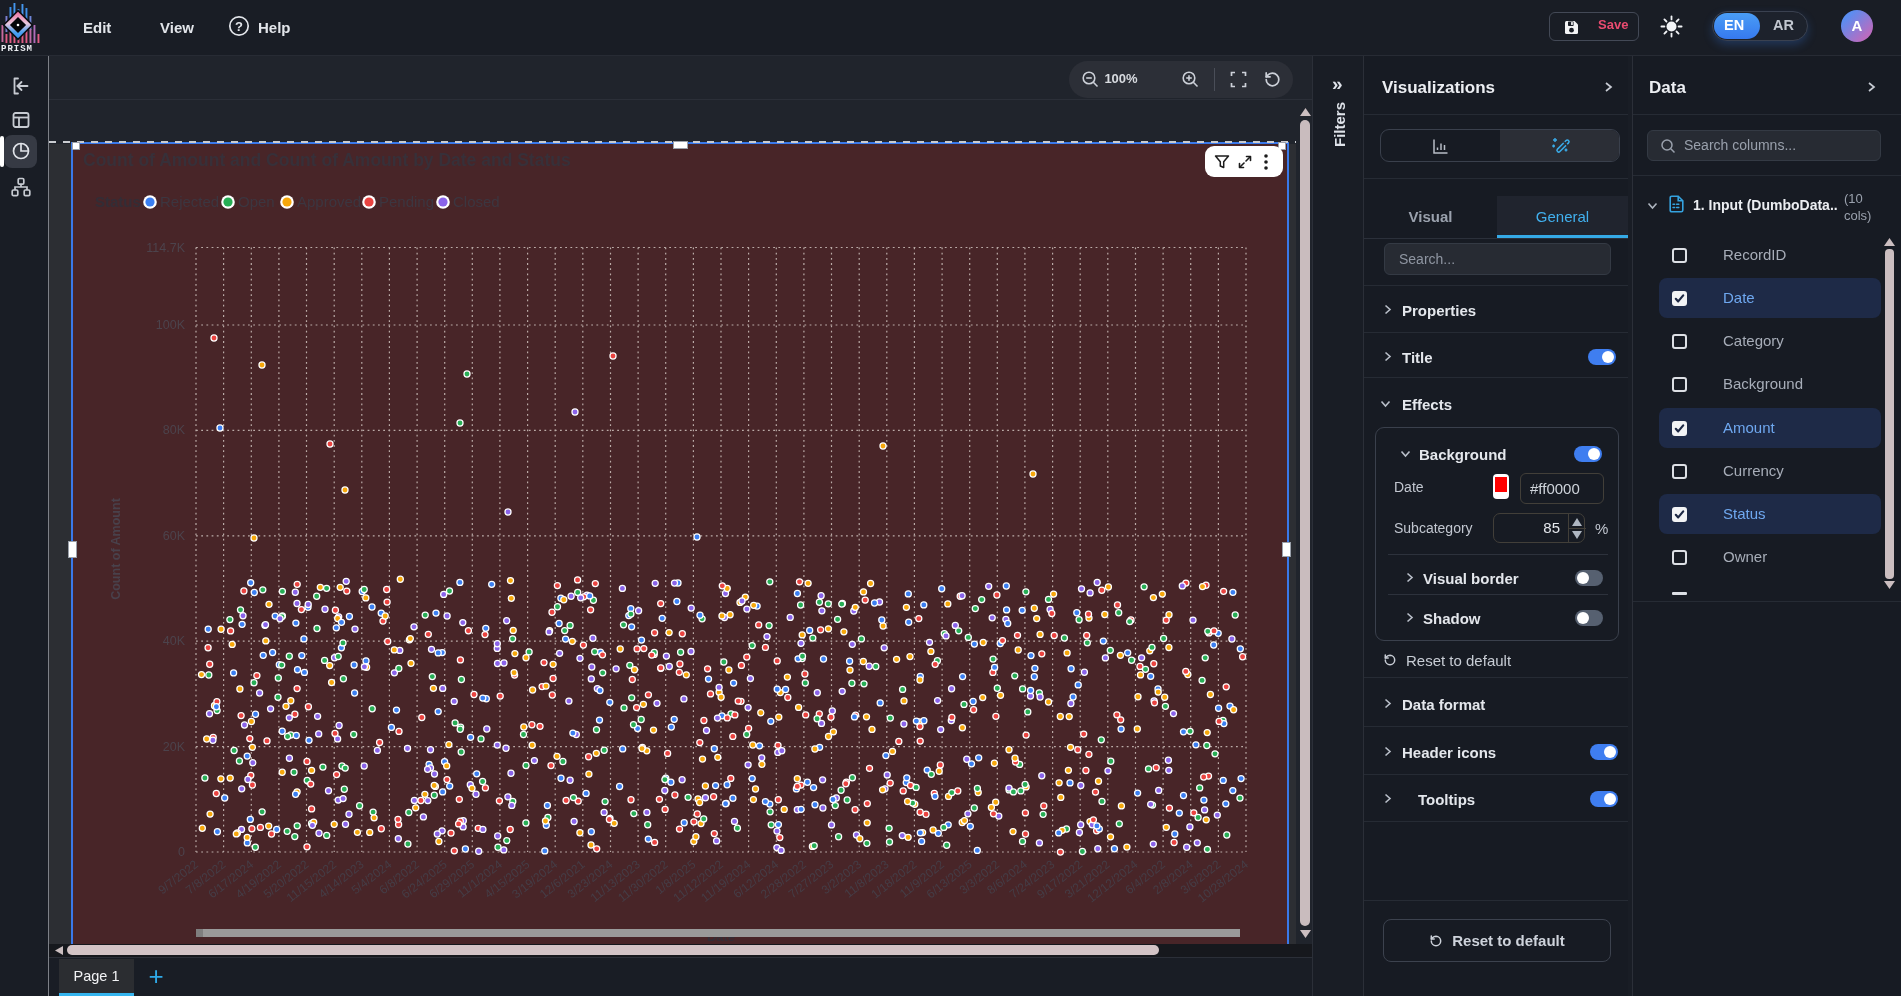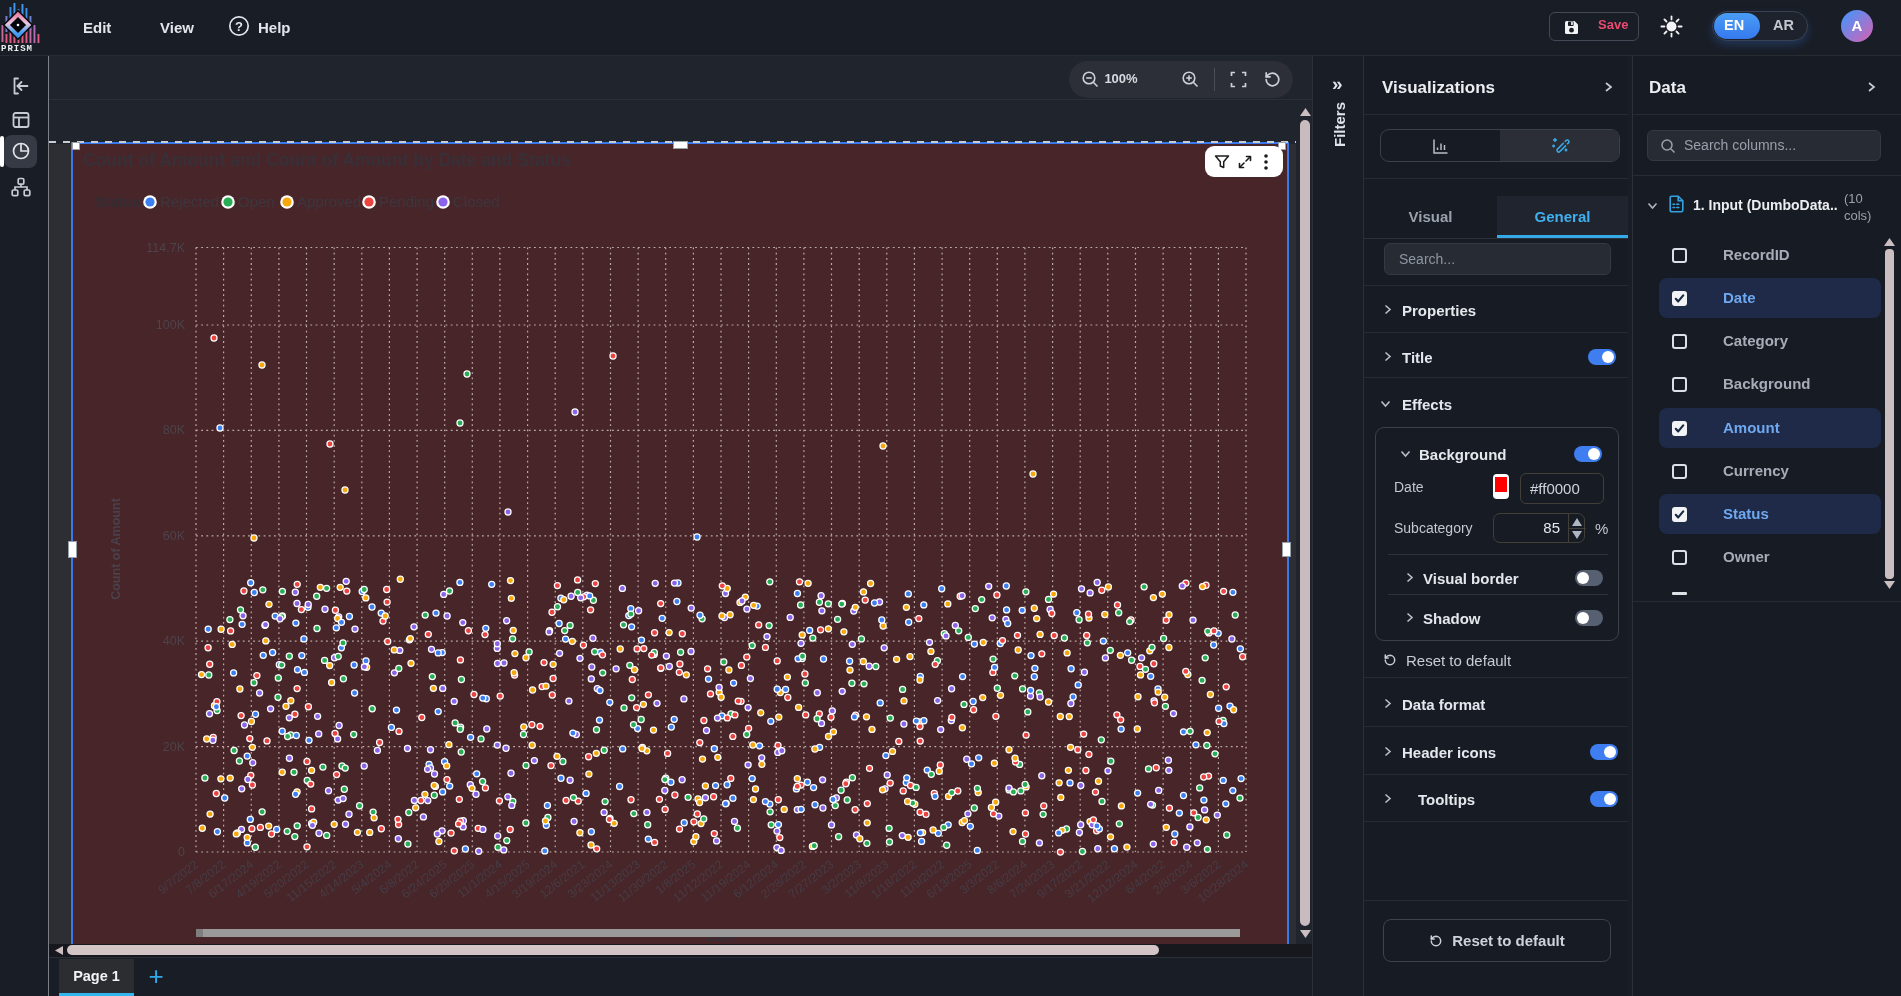--- a/index.html
+++ b/index.html
@@ -26,21 +26,21 @@
 .div{position:absolute;height:1px;background:#262b34}
 .seclbl{position:absolute;font-size:15px;font-weight:700;color:#e4e7ec}
 .smlbl{position:absolute;font-size:14px;color:#c2c7d0}
 .tg{position:absolute;width:28px;height:16px;border-radius:8px;background:#566070}
 .tg.on{background:#3f7ef0}
 .tg i{position:absolute;top:2px;left:2px;width:12px;height:12px;border-radius:50%;background:#fff}
 .tg.on i{left:14px}
 .chev{position:absolute}
 .ckb{position:absolute;width:15px;height:15px;border:2px solid #dde0e5;border-radius:3px}
 .ckb.on{background:#f2f3f5;border-color:#f2f3f5}
-.rowlbl{position:absolute;font-size:15px;font-weight:700;color:#a7adb8}
+.rowlbl{position:absolute;font-size:15px;font-weight:400;color:#a7adb8}
 .hirow{position:absolute;left:26px;width:222px;height:40px;background:#1e2a47;border-radius:8px}
 .hilbl{color:#6fa8f0}
 </style>
 </head>
 <body>
 
 <div class="topbar">
   <svg class="abs" style="left:1px;top:1px" width="54" height="54" viewBox="0 0 54 54">
     <defs>
       <linearGradient id="lgd" x1="0" y1="0" x2="1" y2="1">
@@ -1314,21 +1314,21 @@
   </div>
 </div>
 
 <div class="hscrollrow">
   <svg class="abs" style="left:6px;top:2px" width="8" height="9" viewBox="0 0 8 9">
       <path d="M0 4.5 L8 0 V9 Z" fill="#cbbec0"></path>
     </svg>
   <div class="abs" style="left:18px;top:1px;width:1092px;height:10px;background:#d3c4c6;border-radius:5px"></div>
 </div>
 <div class="tabsrow">
-  <div class="abs" style="left:10px;top:1px;width:75px;height:34px;background:#2b2d31;text-align:center;line-height:34px;color:#f2f3f5;font-size:14.5px;font-weight:700">Page 1</div>
+  <div class="abs" style="left:10px;top:1px;width:75px;height:34px;background:#2b2d31;text-align:center;line-height:34px;color:#f2f3f5;font-size:14.5px;font-weight:400">Page 1</div>
   <div class="abs" style="left:10px;top:35px;width:75px;height:4px;background:#35b5ef"></div>
   <div class="abs" style="left:92px;top:3px;width:30px;height:32px;color:#2fa9e8;font-size:26px;font-weight:400;text-align:center;line-height:30px">+</div>
 </div>
 
 <div class="fstrip">
   <div class="abs" style="left:19px;top:17px;font-size:19px;font-weight:700;color:#dfe3ea;letter-spacing:-2px">››</div>
   <div class="abs" style="left:0;top:46px;width:52px;text-align:center">
     <span style="writing-mode:vertical-rl;transform:rotate(180deg);font-size:15px;font-weight:700;color:#dfe3ea">Filters</span>
   </div>
 </div>
@@ -1357,21 +1357,21 @@
         <path d="M5 2 V6 M3 4 H7"></path>
         <path d="M3.6 8.6 V11.4 M2.2 10 H5"></path>
         <path d="M16 12.6 V15.4 M14.6 14 H17.4"></path>
       </g>
     </svg>
   </div>
   <div class="div" style="left:0;top:122px;width:264px"></div>
 
   <div class="abs" style="left:133px;top:140px;width:131px;height:42px;background:#20242e"></div>
   <div class="abs" style="left:0;top:140px;width:133px;height:42px;text-align:center;line-height:42px;font-size:15px;font-weight:700;color:#9aa1ad">Visual</div>
-  <div class="abs" style="left:133px;top:140px;width:131px;height:42px;text-align:center;line-height:42px;font-size:15px;font-weight:700;color:#41b0ee">General</div>
+  <div class="abs" style="left:133px;top:140px;width:131px;height:42px;text-align:center;line-height:42px;font-size:15px;font-weight:400;color:#41b0ee">General</div>
   <div class="abs" style="left:133px;top:179px;width:131px;height:3px;background:#35aae6"></div>
   <div class="div" style="left:0;top:182px;width:264px;background:#2b303a"></div>
 
   <div class="abs" style="left:20px;top:187px;width:227px;height:32px;background:#272b33;border:1px solid #343a44;border-radius:6px;line-height:30px;padding-left:14px;font-size:14px;color:#8f96a2">Search...</div>
   <div class="div" style="left:0;top:229px;width:264px"></div>
 
   <svg class="chev" style="left:18px;top:248px" width="11" height="11" viewBox="0 0 11 11" fill="none" stroke="#b9bfc9" stroke-width="1.6">
       <path d="M3.5 1.5 L8 5.5 L3.5 9.5"></path>
     </svg>
   <div class="seclbl" style="left:38px;top:246px">Properties</div>

